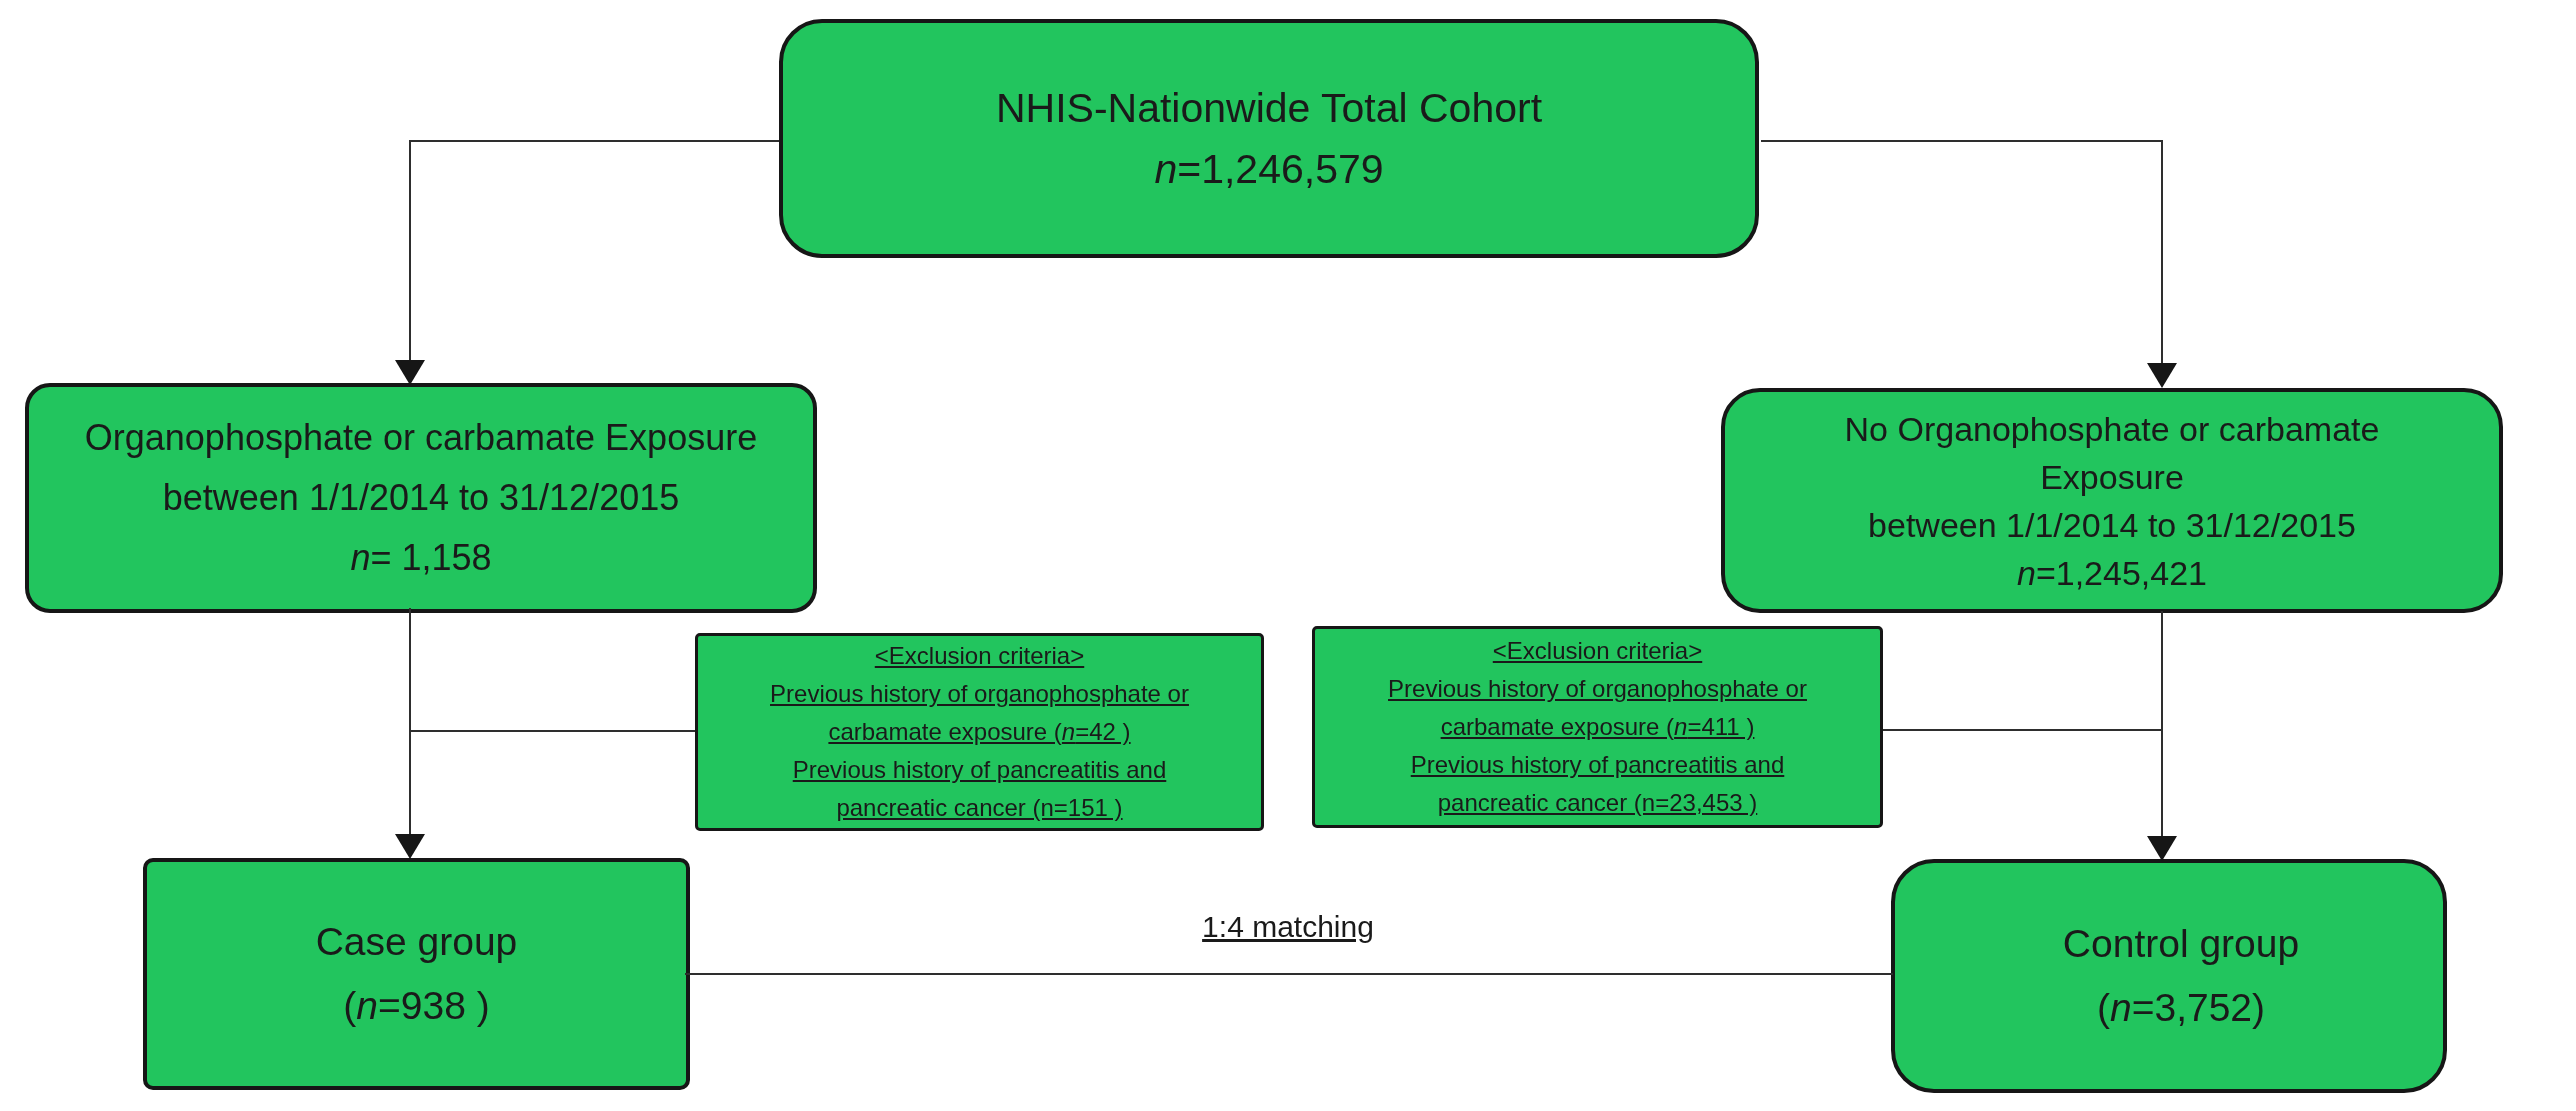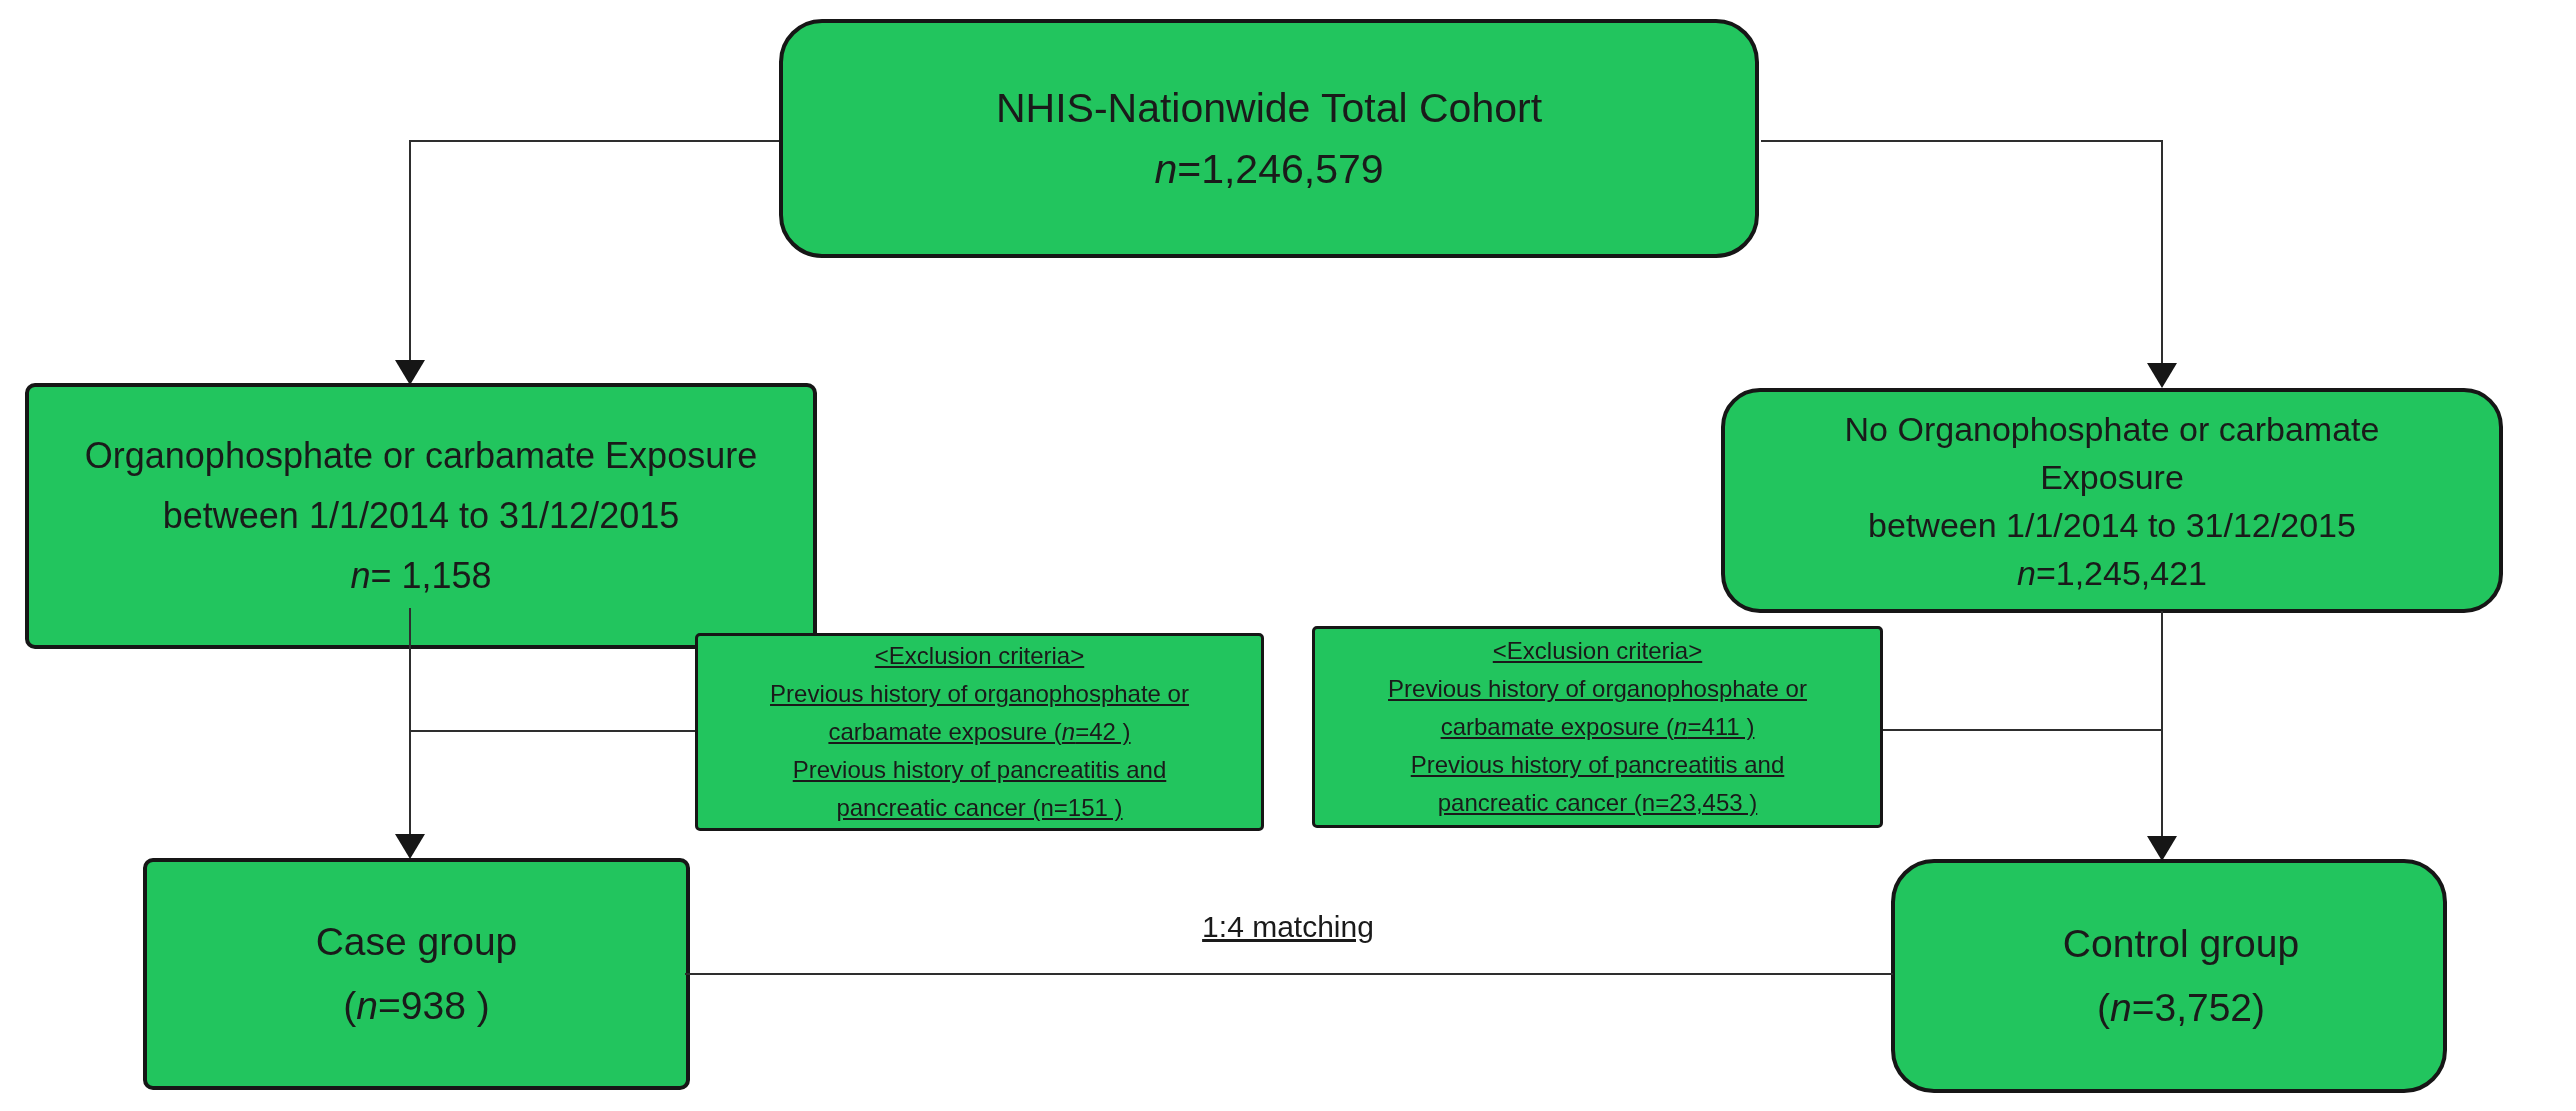--- a/index.html
+++ b/index.html
@@ -19,21 +19,21 @@
     display:flex;
     flex-direction:column;
     justify-content:center;
     align-items:center;
     text-align:center;
   }
   .box .ln{white-space:pre;}
   .it{font-style:italic;}
 
   .total-box   {left:779px;  top:19px;   width:980px; height:239px; border-radius:43px; font-size:41px; line-height:61px;}
-  .exposure-box{left:25px;   top:383px;  width:792px; height:266px; border-radius:10px; font-size:36px; line-height:60px;}
+  .exposure-box{left:25px;   top:383px;  width:792px; height:230px; border-radius:25px; font-size:36px; line-height:60px;}
   .noexp-box   {left:1721px; top:388px;  width:782px;  height:225px; border-radius:39px; font-size:34px; line-height:48px;}
   .excl-box    {border-width:3.9px; border-radius:5px; font-size:24px; line-height:38px;text-decoration:underline;}
   .excl-left-box {left:695px;  top:633px; width:569px; height:198px;}
   .excl-right-box{left:1312px; top:626px; width:571px; height:202px;}
   .case-box    {left:143px;  top:858px; width:547px;  height:232px; border-radius:10px; font-size:39px; line-height:64px;}
   .control-box {left:1891px; top:859px; width:556px;  height:234px; border-radius:43px; font-size:39px; line-height:64px;padding-left:24px;}
 
   .cline{position:absolute;background:#2e2e2e;}
   .arrow-down{
     position:absolute;width:0;height:0;

